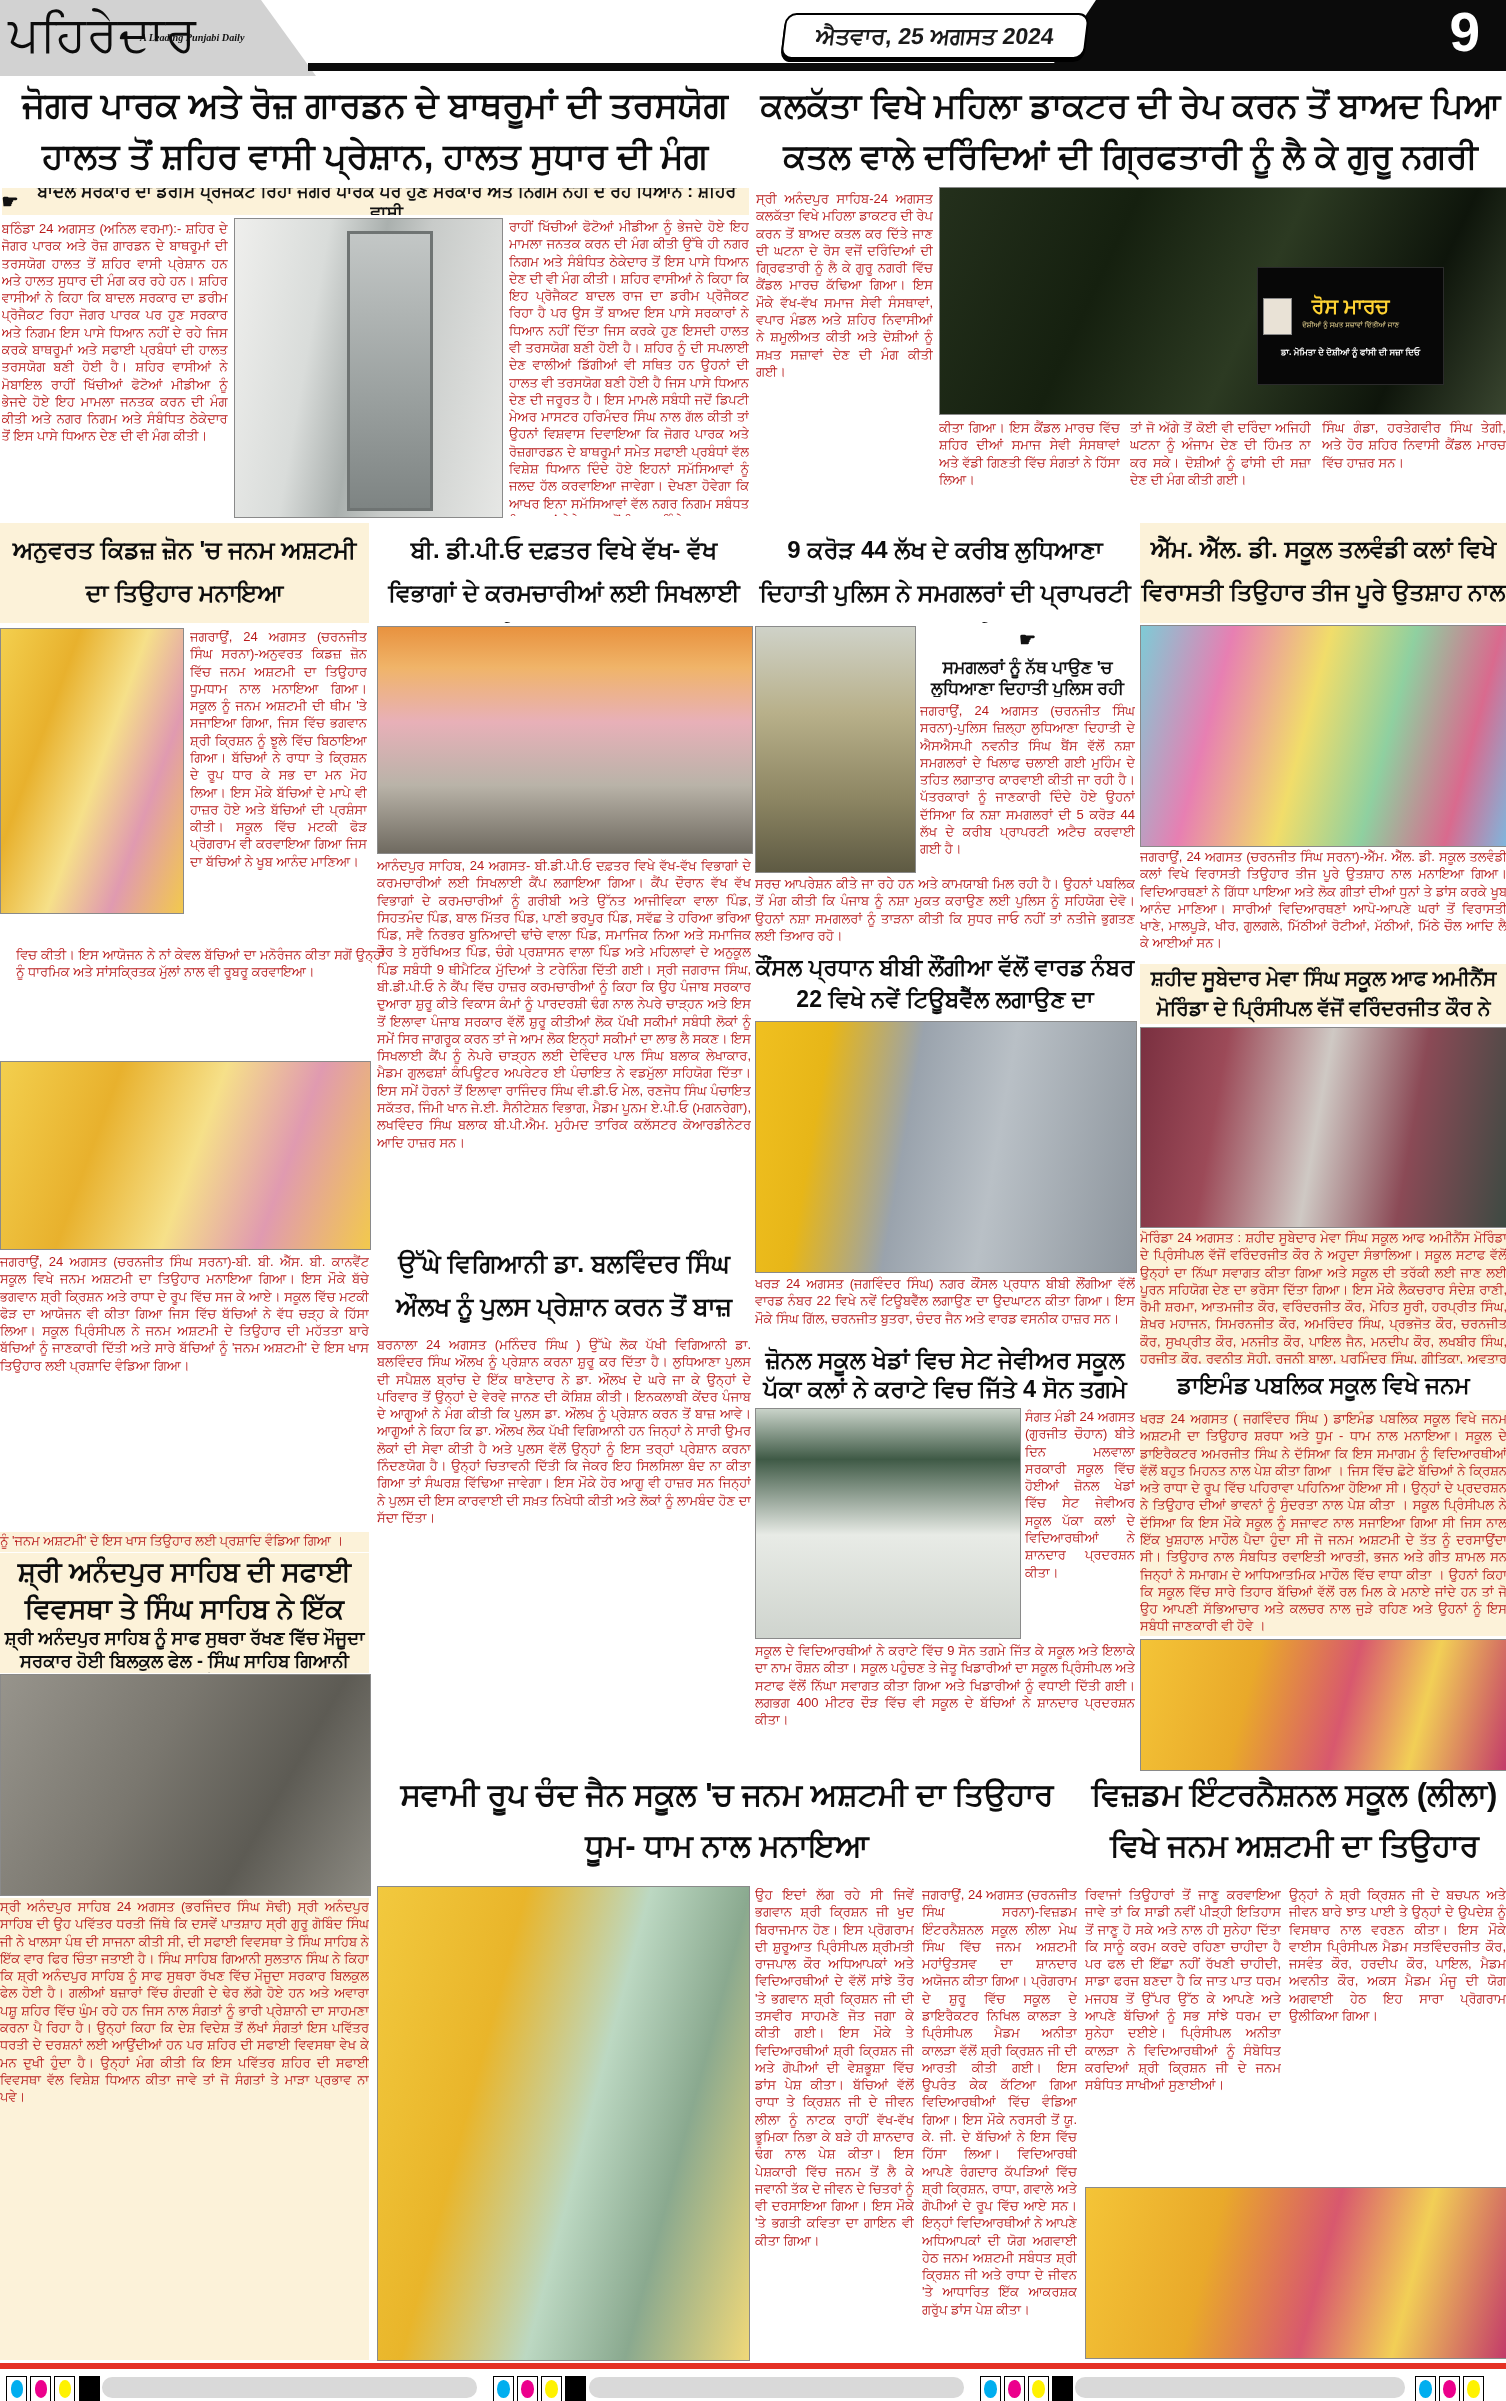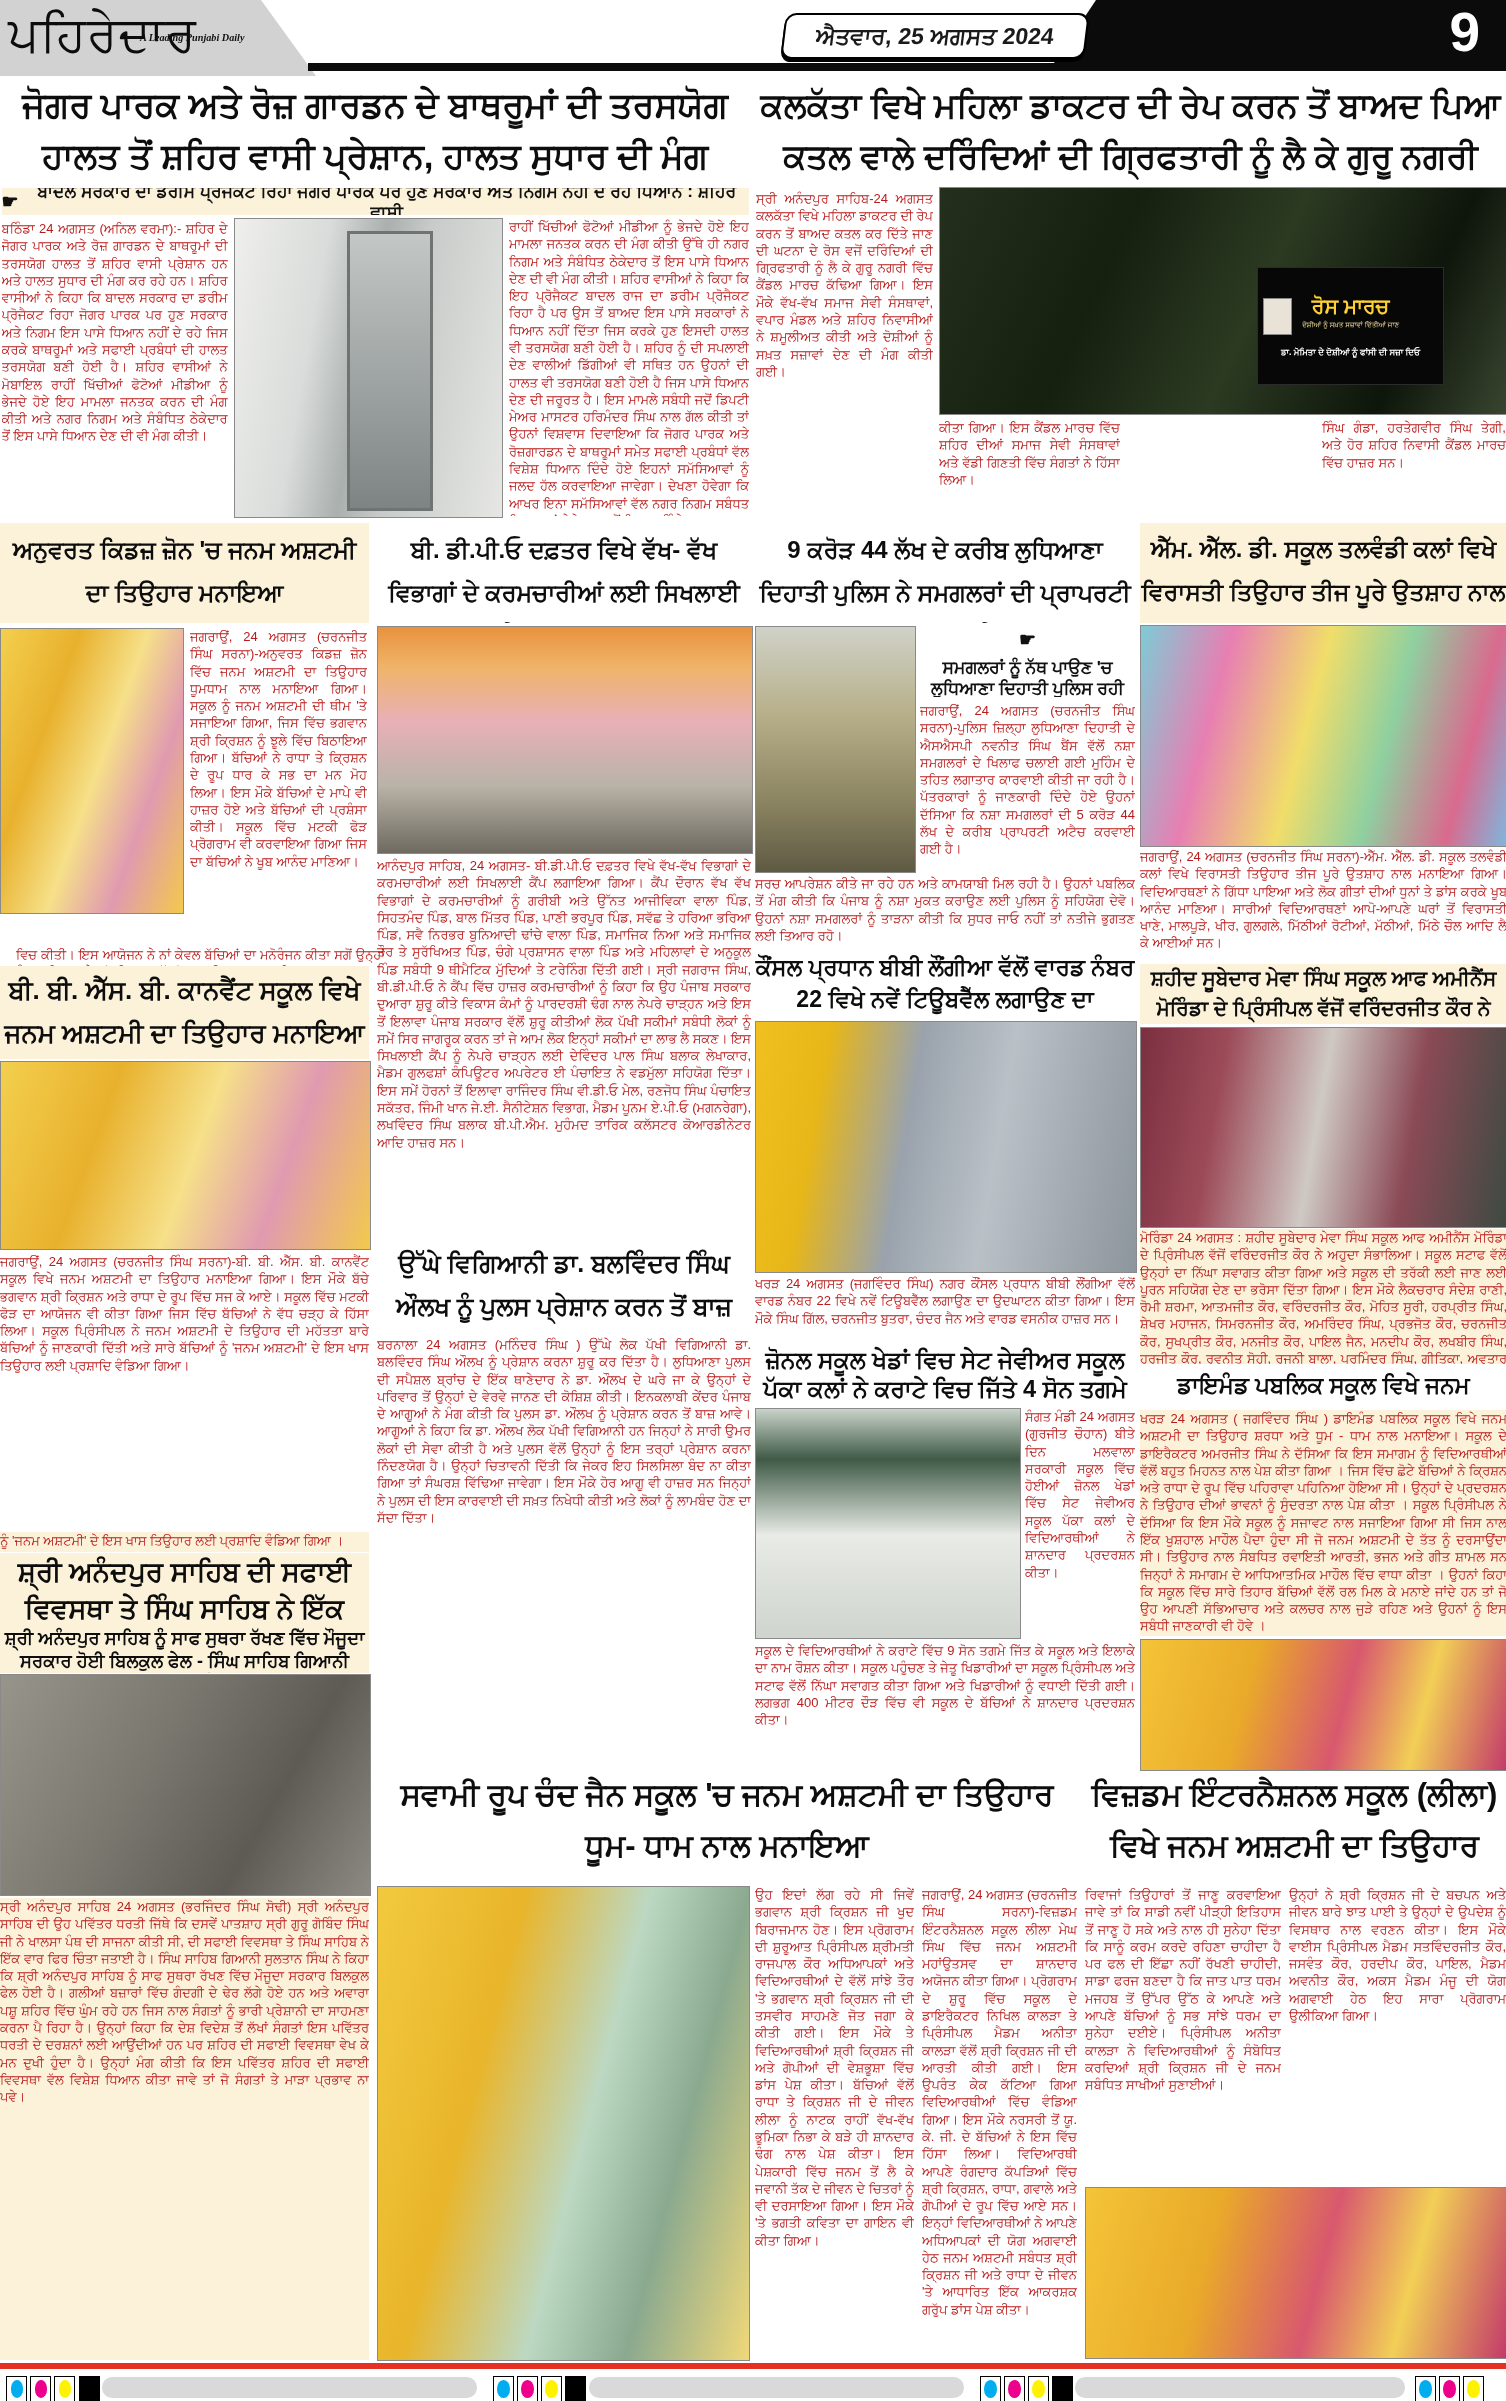--- a/index.html
+++ b/index.html
@@ -85,20 +85,21 @@
   <div class="abs txt" style="left:756px;top:190px;width:177px;height:327px;">ਸ੍ਰੀ ਅਨੰਦਪੁਰ ਸਾਹਿਬ-24 ਅਗਸਤ ਕਲਕੱਤਾ ਵਿਖੇ ਮਹਿਲਾ ਡਾਕਟਰ ਦੀ ਰੇਪ ਕਰਨ ਤੋਂ ਬਾਅਦ ਕਤਲ ਕਰ ਦਿੱਤੇ ਜਾਣ ਦੀ ਘਟਨਾ ਦੇ ਰੋਸ ਵਜੋਂ ਦਰਿੰਦਿਆਂ ਦੀ ਗ੍ਰਿਫਤਾਰੀ ਨੂੰ ਲੈ ਕੇ ਗੁਰੂ ਨਗਰੀ ਵਿੱਚ ਕੈਂਡਲ ਮਾਰਚ ਕੱਢਿਆ ਗਿਆ। ਇਸ ਮੌਕੇ ਵੱਖ-ਵੱਖ ਸਮਾਜ ਸੇਵੀ ਸੰਸਥਾਵਾਂ, ਵਪਾਰ ਮੰਡਲ ਅਤੇ ਸ਼ਹਿਰ ਨਿਵਾਸੀਆਂ ਨੇ ਸ਼ਮੂਲੀਅਤ ਕੀਤੀ ਅਤੇ ਦੋਸ਼ੀਆਂ ਨੂੰ ਸਖ਼ਤ ਸਜ਼ਾਵਾਂ ਦੇਣ ਦੀ ਮੰਗ ਕੀਤੀ ਗਈ।</div>
   <div class="abs photo ph-night" style="left:939px;top:187px;width:568px;height:226px;">
     <div class="banner" style="left:317px;top:79px;width:179px;height:110px;">
       <span class="b1">ਰੋਸ ਮਾਰਚ</span>
       <span class="b2">ਦੋਸ਼ੀਆਂ ਨੂੰ ਸਖ਼ਤ ਸਜ਼ਾਵਾਂ ਦਿੱਤੀਆਂ ਜਾਣ</span>
       <span class="b3">ਡਾ. ਮੋਮਿਤਾ ਦੇ ਦੋਸ਼ੀਆਂ ਨੂੰ ਫਾਂਸੀ ਦੀ ਸਜ਼ਾ ਦਿਓ</span>
       <span class="pic"></span>
     </div>
   </div>
   <div class="abs txt" style="left:939px;top:419px;width:181px;height:97px;">ਕੀਤਾ ਗਿਆ। ਇਸ ਕੈਂਡਲ ਮਾਰਚ ਵਿੱਚ ਸ਼ਹਿਰ ਦੀਆਂ ਸਮਾਜ ਸੇਵੀ ਸੰਸਥਾਵਾਂ ਅਤੇ ਵੱਡੀ ਗਿਣਤੀ ਵਿੱਚ ਸੰਗਤਾਂ ਨੇ ਹਿੱਸਾ ਲਿਆ।</div>
+  <div class="abs txt" style="left:1130px;top:419px;width:181px;height:97px;">ਤਾਂ ਜੋ ਅੱਗੇ ਤੋਂ ਕੋਈ ਵੀ ਦਰਿੰਦਾ ਅਜਿਹੀ ਘਟਨਾ ਨੂੰ ਅੰਜਾਮ ਦੇਣ ਦੀ ਹਿੰਮਤ ਨਾ ਕਰ ਸਕੇ। ਦੋਸ਼ੀਆਂ ਨੂੰ ਫਾਂਸੀ ਦੀ ਸਜ਼ਾ ਦੇਣ ਦੀ ਮੰਗ ਕੀਤੀ ਗਈ।</div>
   <div class="abs txt" style="left:1322px;top:419px;width:184px;height:97px;">ਸਿੰਘ ਗੰਡਾ, ਹਰਤੇਗਵੀਰ ਸਿੰਘ ਤੇਗੀ, ਅਤੇ ਹੋਰ ਸ਼ਹਿਰ ਨਿਵਾਸੀ ਕੈਂਡਲ ਮਾਰਚ ਵਿੱਚ ਹਾਜ਼ਰ ਸਨ।</div>
 
   <div class="abs hl cream" style="left:0;top:523px;width:369px;height:100px;font-size:24px;line-height:1.8;padding-top:4.7px;box-sizing:border-box;">ਅਨੁਵਰਤ ਕਿਡਜ਼ ਜ਼ੋਨ 'ਚ ਜਨਮ ਅਸ਼ਟਮੀ ਦਾ ਤਿਉਹਾਰ ਮਨਾਇਆ</div>
   <div class="abs photo ph-kids" style="left:0;top:628px;width:182px;height:284px;"></div>
   <div class="abs txt" style="left:190px;top:628px;width:177px;height:284px;">ਜਗਰਾਉਂ, 24 ਅਗਸਤ (ਚਰਨਜੀਤ ਸਿੰਘ ਸਰਨਾ)-ਅਨੁਵਰਤ ਕਿਡਜ਼ ਜ਼ੋਨ ਵਿੱਚ ਜਨਮ ਅਸ਼ਟਮੀ ਦਾ ਤਿਉਹਾਰ ਧੂਮਧਾਮ ਨਾਲ ਮਨਾਇਆ ਗਿਆ। ਸਕੂਲ ਨੂੰ ਜਨਮ ਅਸ਼ਟਮੀ ਦੀ ਥੀਮ 'ਤੇ ਸਜਾਇਆ ਗਿਆ, ਜਿਸ ਵਿੱਚ ਭਗਵਾਨ ਸ਼੍ਰੀ ਕ੍ਰਿਸ਼ਨ ਨੂੰ ਝੂਲੇ ਵਿੱਚ ਬਿਠਾਇਆ ਗਿਆ। ਬੱਚਿਆਂ ਨੇ ਰਾਧਾ ਤੇ ਕ੍ਰਿਸ਼ਨ ਦੇ ਰੂਪ ਧਾਰ ਕੇ ਸਭ ਦਾ ਮਨ ਮੋਹ ਲਿਆ। ਇਸ ਮੌਕੇ ਬੱਚਿਆਂ ਦੇ ਮਾਪੇ ਵੀ ਹਾਜ਼ਰ ਹੋਏ ਅਤੇ ਬੱਚਿਆਂ ਦੀ ਪ੍ਰਸ਼ੰਸਾ ਕੀਤੀ। ਸਕੂਲ ਵਿੱਚ ਮਟਕੀ ਫੋੜ ਪ੍ਰੋਗਰਾਮ ਵੀ ਕਰਵਾਇਆ ਗਿਆ ਜਿਸ ਦਾ ਬੱਚਿਆਂ ਨੇ ਖੂਬ ਆਨੰਦ ਮਾਣਿਆ।</div>
 
   <div class="abs hl" style="left:377px;top:523px;width:374px;height:100px;font-size:24px;line-height:1.8;padding-top:4.7px;box-sizing:border-box;">ਬੀ. ਡੀ.ਪੀ.ਓ ਦਫ਼ਤਰ ਵਿਖੇ ਵੱਖ- ਵੱਖ ਵਿਭਾਗਾਂ ਦੇ ਕਰਮਚਾਰੀਆਂ ਲਈ ਸਿਖਲਾਈ ਕੈਂਪ ਲਗਾਇਆ</div>
   <div class="abs photo ph-curtain" style="left:377px;top:626px;width:374px;height:226px;"></div>
   <div class="abs txt" style="left:377px;top:857px;width:374px;height:378px;">ਆਨੰਦਪੁਰ ਸਾਹਿਬ, 24 ਅਗਸਤ- ਬੀ.ਡੀ.ਪੀ.ਓ ਦਫ਼ਤਰ ਵਿਖੇ ਵੱਖ-ਵੱਖ ਵਿਭਾਗਾਂ ਦੇ ਕਰਮਚਾਰੀਆਂ ਲਈ ਸਿਖਲਾਈ ਕੈਂਪ ਲਗਾਇਆ ਗਿਆ। ਕੈਂਪ ਦੌਰਾਨ ਵੱਖ ਵੱਖ ਵਿਭਾਗਾਂ ਦੇ ਕਰਮਚਾਰੀਆਂ ਨੂੰ ਗਰੀਬੀ ਅਤੇ ਉੱਨਤ ਆਜੀਵਿਕਾ ਵਾਲਾ ਪਿੰਡ, ਸਿਹਤਮੰਦ ਪਿੰਡ, ਬਾਲ ਮਿੱਤਰ ਪਿੰਡ, ਪਾਣੀ ਭਰਪੂਰ ਪਿੰਡ, ਸਵੱਛ ਤੇ ਹਰਿਆ ਭਰਿਆ ਪਿੰਡ, ਸਵੈ ਨਿਰਭਰ ਬੁਨਿਆਦੀ ਢਾਂਚੇ ਵਾਲਾ ਪਿੰਡ, ਸਮਾਜਿਕ ਨਿਆ ਅਤੇ ਸਮਾਜਿਕ ਤੌਰ ਤੇ ਸੁਰੱਖਿਅਤ ਪਿੰਡ, ਚੰਗੇ ਪ੍ਰਸ਼ਾਸਨ ਵਾਲਾ ਪਿੰਡ ਅਤੇ ਮਹਿਲਾਵਾਂ ਦੇ ਅਨੁਕੂਲ ਪਿੰਡ ਸਬੰਧੀ 9 ਥੀਮੈਟਿਕ ਮੁੱਦਿਆਂ ਤੇ ਟਰੇਨਿੰਗ ਦਿੱਤੀ ਗਈ। ਸ੍ਰੀ ਜਗਰਾਜ ਸਿੰਘ, ਬੀ.ਡੀ.ਪੀ.ਓ ਨੇ ਕੈਂਪ ਵਿੱਚ ਹਾਜ਼ਰ ਕਰਮਚਾਰੀਆਂ ਨੂੰ ਕਿਹਾ ਕਿ ਉਹ ਪੰਜਾਬ ਸਰਕਾਰ ਦੁਆਰਾ ਸ਼ੁਰੂ ਕੀਤੇ ਵਿਕਾਸ ਕੰਮਾਂ ਨੂੰ ਪਾਰਦਰਸ਼ੀ ਢੰਗ ਨਾਲ ਨੇਪਰੇ ਚਾੜ੍ਹਨ ਅਤੇ ਇਸ ਤੋਂ ਇਲਾਵਾ ਪੰਜਾਬ ਸਰਕਾਰ ਵੱਲੋਂ ਸ਼ੁਰੂ ਕੀਤੀਆਂ ਲੋਕ ਪੱਖੀ ਸਕੀਮਾਂ ਸਬੰਧੀ ਲੋਕਾਂ ਨੂੰ ਸਮੇਂ ਸਿਰ ਜਾਗਰੂਕ ਕਰਨ ਤਾਂ ਜੇ ਆਮ ਲੋਕ ਇਨ੍ਹਾਂ ਸਕੀਮਾਂ ਦਾ ਲਾਭ ਲੈ ਸਕਣ। ਇਸ ਸਿਖਲਾਈ ਕੈਂਪ ਨੂੰ ਨੇਪਰੇ ਚਾੜ੍ਹਨ ਲਈ ਦੇਵਿੰਦਰ ਪਾਲ ਸਿੰਘ ਬਲਾਕ ਲੇਖਾਕਾਰ, ਮੈਡਮ ਗੁਲਫਸ਼ਾਂ ਕੰਪਿਊਟਰ ਅਪਰੇਟਰ ਈ ਪੰਚਾਇਤ ਨੇ ਵਡਮੁੱਲਾ ਸਹਿਯੋਗ ਦਿੱਤਾ। ਇਸ ਸਮੇਂ ਹੋਰਨਾਂ ਤੋਂ ਇਲਾਵਾ ਰਾਜਿੰਦਰ ਸਿੰਘ ਵੀ.ਡੀ.ਓ ਮੇਲ, ਰਣਜੋਧ ਸਿੰਘ ਪੰਚਾਇਤ ਸਕੱਤਰ, ਜਿੰਮੀ ਖਾਨ ਜੇ.ਈ. ਸੈਨੀਟੇਸ਼ਨ ਵਿਭਾਗ, ਮੈਡਮ ਪੂਨਮ ਏ.ਪੀ.ਓ (ਮਗਨਰੇਗਾ), ਲਖਵਿੰਦਰ ਸਿੰਘ ਬਲਾਕ ਬੀ.ਪੀ.ਐਮ. ਮੁਹੰਮਦ ਤਾਰਿਕ ਕਲੱਸਟਰ ਕੋਆਰਡੀਨੇਟਰ ਆਦਿ ਹਾਜ਼ਰ ਸਨ।</div>
 
@@ -109,21 +110,20 @@
     <span>ਸਮਗਲਰਾਂ ਨੂੰ ਨੱਥ ਪਾਉਣ 'ਚ ਲੁਧਿਆਣਾ ਦਿਹਾਤੀ ਪੁਲਿਸ ਰਹੀ ਮੋਹਰੀ</span>
   </div>
   <div class="abs txt" style="left:920px;top:702px;width:215px;height:170px;">ਜਗਰਾਉਂ, 24 ਅਗਸਤ (ਚਰਨਜੀਤ ਸਿੰਘ ਸਰਨਾ)-ਪੁਲਿਸ ਜ਼ਿਲ੍ਹਾ ਲੁਧਿਆਣਾ ਦਿਹਾਤੀ ਦੇ ਐਸਐਸਪੀ ਨਵਨੀਤ ਸਿੰਘ ਬੈਂਸ ਵੱਲੋਂ ਨਸ਼ਾ ਸਮਗਲਰਾਂ ਦੇ ਖਿਲਾਫ ਚਲਾਈ ਗਈ ਮੁਹਿੰਮ ਦੇ ਤਹਿਤ ਲਗਾਤਾਰ ਕਾਰਵਾਈ ਕੀਤੀ ਜਾ ਰਹੀ ਹੈ। ਪੱਤਰਕਾਰਾਂ ਨੂੰ ਜਾਣਕਾਰੀ ਦਿੰਦੇ ਹੋਏ ਉਹਨਾਂ ਦੱਸਿਆ ਕਿ ਨਸ਼ਾ ਸਮਗਲਰਾਂ ਦੀ 5 ਕਰੋੜ 44 ਲੱਖ ਦੇ ਕਰੀਬ ਪ੍ਰਾਪਰਟੀ ਅਟੈਚ ਕਰਵਾਈ ਗਈ ਹੈ।</div>
   <div class="abs txt" style="left:755px;top:875px;width:380px;height:72px;">ਸਰਚ ਆਪਰੇਸ਼ਨ ਕੀਤੇ ਜਾ ਰਹੇ ਹਨ ਅਤੇ ਕਾਮਯਾਬੀ ਮਿਲ ਰਹੀ ਹੈ। ਉਹਨਾਂ ਪਬਲਿਕ ਤੋਂ ਮੰਗ ਕੀਤੀ ਕਿ ਪੰਜਾਬ ਨੂੰ ਨਸ਼ਾ ਮੁਕਤ ਕਰਾਉਣ ਲਈ ਪੁਲਿਸ ਨੂੰ ਸਹਿਯੋਗ ਦੇਵੋ। ਉਹਨਾਂ ਨਸ਼ਾ ਸਮਗਲਰਾਂ ਨੂੰ ਤਾੜਨਾ ਕੀਤੀ ਕਿ ਸੁਧਰ ਜਾਓ ਨਹੀਂ ਤਾਂ ਨਤੀਜੇ ਭੁਗਤਣ ਲਈ ਤਿਆਰ ਰਹੋ।</div>
 
   <div class="abs hl cream" style="left:1140px;top:523px;width:367px;height:100px;font-size:23.6px;line-height:1.85;padding-top:4.7px;box-sizing:border-box;">ਐੱਮ. ਐੱਲ. ਡੀ. ਸਕੂਲ ਤਲਵੰਡੀ ਕਲਾਂ ਵਿਖੇ ਵਿਰਾਸਤੀ ਤਿਉਹਾਰ ਤੀਜ ਪੂਰੇ ਉਤਸ਼ਾਹ ਨਾਲ ਮਨਾਇਆ</div>
   <div class="abs photo ph-teej" style="left:1140px;top:625px;width:367px;height:220px;"></div>
   <div class="abs txt" style="left:1140px;top:848px;width:367px;height:111px;">ਜਗਰਾਉਂ, 24 ਅਗਸਤ (ਚਰਨਜੀਤ ਸਿੰਘ ਸਰਨਾ)-ਐੱਮ. ਐੱਲ. ਡੀ. ਸਕੂਲ ਤਲਵੰਡੀ ਕਲਾਂ ਵਿਖੇ ਵਿਰਾਸਤੀ ਤਿਉਹਾਰ ਤੀਜ ਪੂਰੇ ਉਤਸ਼ਾਹ ਨਾਲ ਮਨਾਇਆ ਗਿਆ। ਵਿਦਿਆਰਥਣ‍ਾਂ ਨੇ ਗਿੱਧਾ ਪਾਇਆ ਅਤੇ ਲੋਕ ਗੀਤਾਂ ਦੀਆਂ ਧੁਨਾਂ ਤੇ ਡਾਂਸ ਕਰਕੇ ਖੂਬ ਆਨੰਦ ਮਾਣਿਆ। ਸਾਰੀਆਂ ਵਿਦਿਆਰਥਣਾਂ ਆਪੋ-ਆਪਣੇ ਘਰਾਂ ਤੋਂ ਵਿਰਾਸਤੀ ਖਾਣੇ, ਮਾਲਪੂੜੇ, ਖੀਰ, ਗੁਲਗਲੇ, ਮਿੱਠੀਆਂ ਰੋਟੀਆਂ, ਮੱਠੀਆਂ, ਮਿੱਠੇ ਚੌਲ ਆਦਿ ਲੈ ਕੇ ਆਈਆਂ ਸਨ।</div>
 
   <div class="abs txt" style="left:16px;top:914px;width:369px;height:49px;margin-top:32px;">ਵਿਚ ਕੀਤੀ। ਇਸ ਆਯੋਜਨ ਨੇ ਨਾਂ ਕੇਵਲ ਬੱਚਿਆਂ ਦਾ ਮਨੋਰੰਜਨ ਕੀਤਾ ਸਗੋਂ ਉਨ੍ਹਾਂ ਨੂੰ ਧਾਰਮਿਕ ਅਤੇ ਸਾਂਸਕ੍ਰਿਤਕ ਮੁੱਲਾਂ ਨਾਲ ਵੀ ਰੂਬਰੂ ਕਰਵਾਇਆ।</div>
-  <div class="abs hl cream" style="left:0;top:966px;width:369px;height:93px;font-size:26px;line-height:1.65;padding-top:3.1px;box-sizing:border-box;">ਬੀ. ਬੀ. ਐੱਸ. ਬੀ. ਕਾਨਵੈਂਟ ਸਕੂਲ ਵਿਖੇ ਜਨਮ ਅਸ਼ਟਮੀ ਦਾ ਤਿਉਹਾਰ ਮਨਾਇਆ</div>
   <div class="abs photo ph-kids" style="left:0;top:1061px;width:369px;height:187px;"></div>
   <div class="abs txt" style="left:0;top:1253px;width:369px;height:276px;">ਜਗਰਾਉਂ, 24 ਅਗਸਤ (ਚਰਨਜੀਤ ਸਿੰਘ ਸਰਨਾ)-ਬੀ. ਬੀ. ਐੱਸ. ਬੀ. ਕਾਨਵੈਂਟ ਸਕੂਲ ਵਿਖੇ ਜਨਮ ਅਸ਼ਟਮੀ ਦਾ ਤਿਉਹਾਰ ਮਨਾਇਆ ਗਿਆ। ਇਸ ਮੌਕੇ ਬੱਚੇ ਭਗਵਾਨ ਸ਼੍ਰੀ ਕ੍ਰਿਸ਼ਨ ਅਤੇ ਰਾਧਾ ਦੇ ਰੂਪ ਵਿੱਚ ਸਜ ਕੇ ਆਏ। ਸਕੂਲ ਵਿੱਚ ਮਟਕੀ ਫੋੜ ਦਾ ਆਯੋਜਨ ਵੀ ਕੀਤਾ ਗਿਆ ਜਿਸ ਵਿੱਚ ਬੱਚਿਆਂ ਨੇ ਵੱਧ ਚੜ੍ਹ ਕੇ ਹਿੱਸਾ ਲਿਆ। ਸਕੂਲ ਪ੍ਰਿੰਸੀਪਲ ਨੇ ਜਨਮ ਅਸ਼ਟਮੀ ਦੇ ਤਿਉਹਾਰ ਦੀ ਮਹੱਤਤਾ ਬਾਰੇ ਬੱਚਿਆਂ ਨੂੰ ਜਾਣਕਾਰੀ ਦਿੱਤੀ ਅਤੇ ਸਾਰੇ ਬੱਚਿਆਂ ਨੂੰ 'ਜਨਮ ਅਸ਼ਟਮੀ' ਦੇ ਇਸ ਖਾਸ ਤਿਉਹਾਰ ਲਈ ਪ੍ਰਸ਼ਾਦਿ ਵੰਡਿਆ ਗਿਆ।</div>
 
   <div class="abs hl" style="left:377px;top:1242px;width:374px;height:91px;font-size:25px;line-height:1.7;">ਉੱਘੇ ਵਿਗਿਆਨੀ ਡਾ. ਬਲਵਿੰਦਰ ਸਿੰਘ ਔਲਖ ਨੂੰ ਪੁਲਸ ਪ੍ਰੇਸ਼ਾਨ ਕਰਨ ਤੋਂ ਬਾਜ਼ ਆਵੇ- ਇਨਕਲਾਬੀ ਕੇਂਦਰ</div>
   <div class="abs txt" style="left:377px;top:1336px;width:374px;height:429px;">ਬਰਨਾਲਾ 24 ਅਗਸਤ (ਮਨਿੰਦਰ ਸਿੰਘ ) ਉੱਘੇ ਲੋਕ ਪੱਖੀ ਵਿਗਿਆਨੀ ਡਾ. ਬਲਵਿੰਦਰ ਸਿੰਘ ਔਲਖ ਨੂੰ ਪ੍ਰੇਸ਼ਾਨ ਕਰਨਾ ਸ਼ੁਰੂ ਕਰ ਦਿੱਤਾ ਹੈ। ਲੁਧਿਆਣਾ ਪੁਲਸ ਦੀ ਸਪੈਸ਼ਲ ਬ੍ਰਾਂਚ ਦੇ ਇੱਕ ਥਾਣੇਦਾਰ ਨੇ ਡਾ. ਔਲਖ ਦੇ ਘਰੇ ਜਾ ਕੇ ਉਨ੍ਹਾਂ ਦੇ ਪਰਿਵਾਰ ਤੋਂ ਉਨ੍ਹਾਂ ਦੇ ਵੇਰਵੇ ਜਾਨਣ ਦੀ ਕੋਸ਼ਿਸ਼ ਕੀਤੀ। ਇਨਕਲਾਬੀ ਕੇਂਦਰ ਪੰਜਾਬ ਦੇ ਆਗੂਆਂ ਨੇ ਮੰਗ ਕੀਤੀ ਕਿ ਪੁਲਸ ਡਾ. ਔਲਖ ਨੂੰ ਪ੍ਰੇਸ਼ਾਨ ਕਰਨ ਤੋਂ ਬਾਜ਼ ਆਵੇ। ਆਗੂਆਂ ਨੇ ਕਿਹਾ ਕਿ ਡਾ. ਔਲਖ ਲੋਕ ਪੱਖੀ ਵਿਗਿਆਨੀ ਹਨ ਜਿਨ੍ਹਾਂ ਨੇ ਸਾਰੀ ਉਮਰ ਲੋਕਾਂ ਦੀ ਸੇਵਾ ਕੀਤੀ ਹੈ ਅਤੇ ਪੁਲਸ ਵੱਲੋਂ ਉਨ੍ਹਾਂ ਨੂੰ ਇਸ ਤਰ੍ਹਾਂ ਪ੍ਰੇਸ਼ਾਨ ਕਰਨਾ ਨਿੰਦਣਯੋਗ ਹੈ। ਉਨ੍ਹਾਂ ਚਿਤਾਵਨੀ ਦਿੱਤੀ ਕਿ ਜੇਕਰ ਇਹ ਸਿਲਸਿਲਾ ਬੰਦ ਨਾ ਕੀਤਾ ਗਿਆ ਤਾਂ ਸੰਘਰਸ਼ ਵਿੱਢਿਆ ਜਾਵੇਗਾ। ਇਸ ਮੌਕੇ ਹੋਰ ਆਗੂ ਵੀ ਹਾਜ਼ਰ ਸਨ ਜਿਨ੍ਹਾਂ ਨੇ ਪੁਲਸ ਦੀ ਇਸ ਕਾਰਵਾਈ ਦੀ ਸਖ਼ਤ ਨਿਖੇਧੀ ਕੀਤੀ ਅਤੇ ਲੋਕਾਂ ਨੂੰ ਲਾਮਬੰਦ ਹੋਣ ਦਾ ਸੱਦਾ ਦਿੱਤਾ।</div>
 
   <div class="abs hl" style="left:755px;top:951px;width:380px;height:66px;font-size:23px;line-height:1.4;">ਕੌਂਸਲ ਪ੍ਰਧਾਨ ਬੀਬੀ ਲੌਂਗੀਆ ਵੱਲੋਂ ਵਾਰਡ ਨੰਬਰ 22 ਵਿਖੇ ਨਵੇਂ ਟਿਊਬਵੈੱਲ ਲਗਾਉਣ ਦਾ ਉਦਘਾਟਨ</div>
   <div class="abs photo ph-tubewell" style="left:755px;top:1021px;width:380px;height:250px;"></div>
   <div class="abs txt" style="left:755px;top:1275px;width:380px;height:68px;">ਖਰੜ 24 ਅਗਸਤ (ਜਗਵਿੰਦਰ ਸਿੰਘ) ਨਗਰ ਕੌਂਸਲ ਪ੍ਰਧਾਨ ਬੀਬੀ ਲੌਂਗੀਆ ਵੱਲੋਂ ਵਾਰਡ ਨੰਬਰ 22 ਵਿਖੇ ਨਵੇਂ ਟਿਊਬਵੈੱਲ ਲਗਾਉਣ ਦਾ ਉਦਘਾਟਨ ਕੀਤਾ ਗਿਆ। ਇਸ ਮੌਕੇ ਸਿੰਘ ਗਿੱਲ, ਚਰਨਜੀਤ ਬੁਤਰਾ, ਚੰਦਰ ਜੈਨ ਅਤੇ ਵਾਰਡ ਵਸਨੀਕ ਹਾਜ਼ਰ ਸਨ।</div>
 

